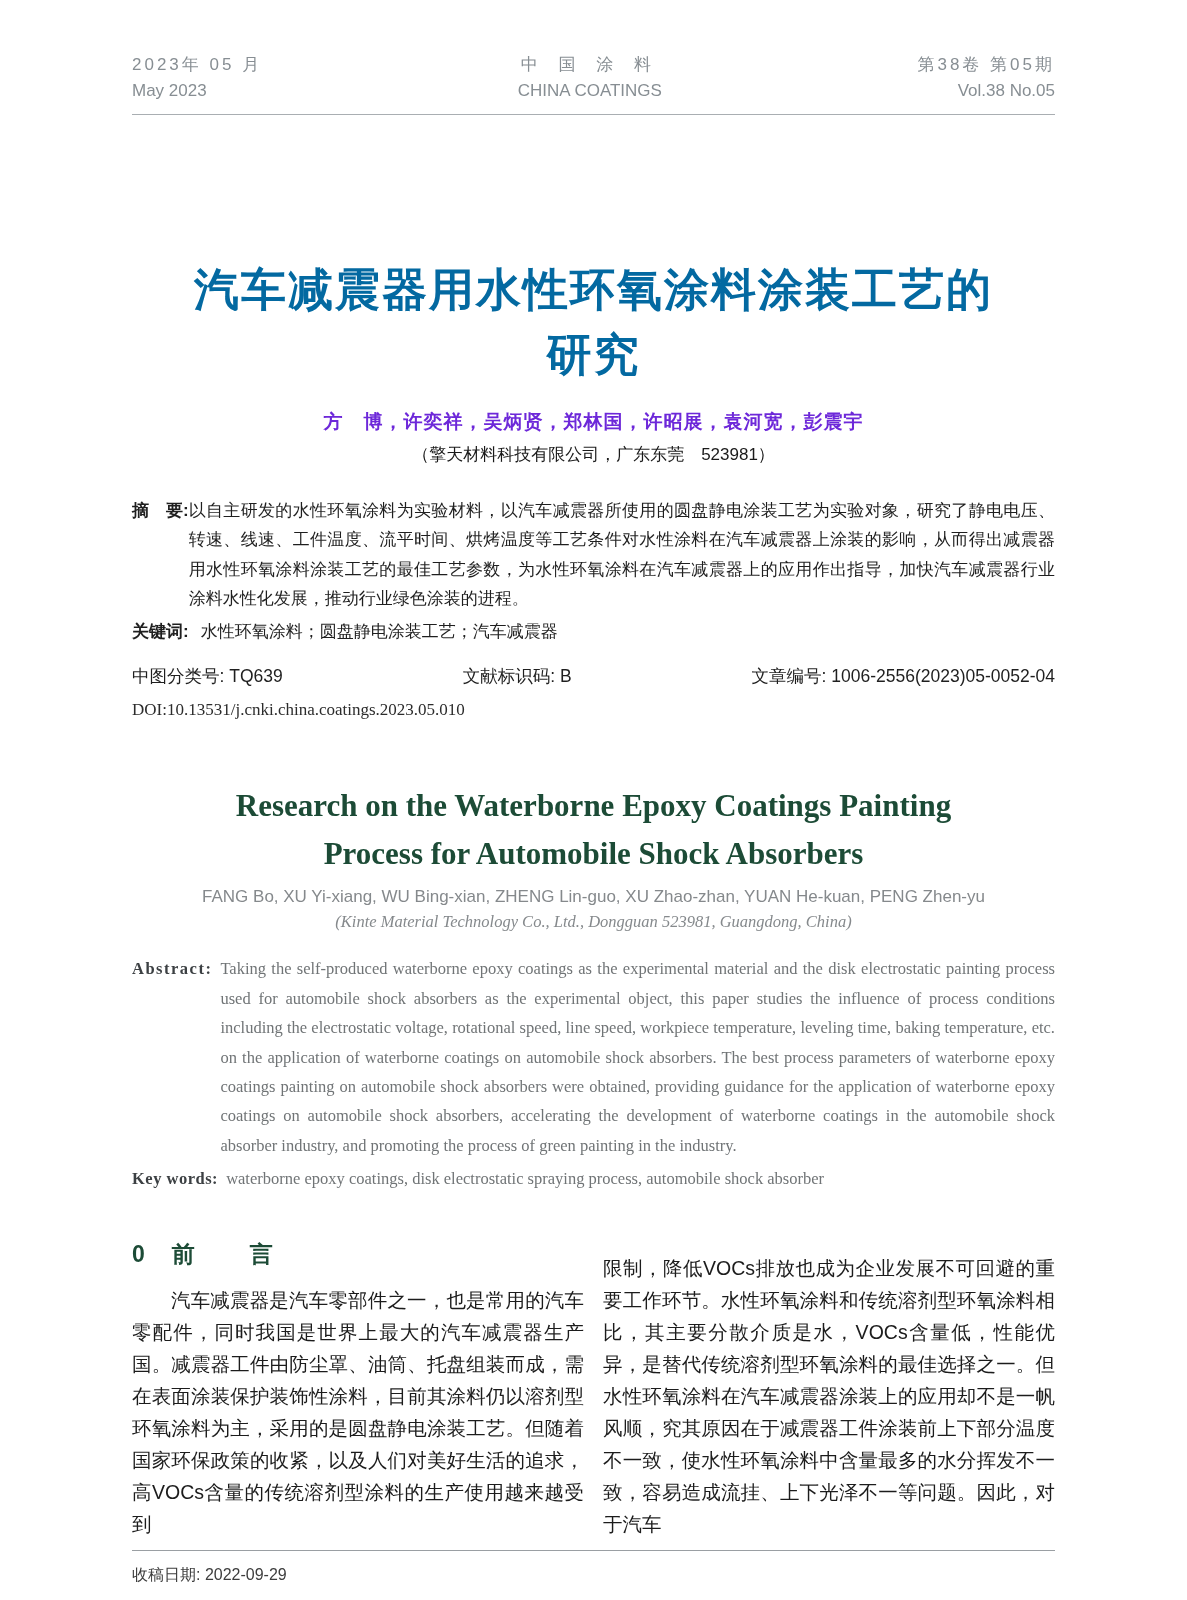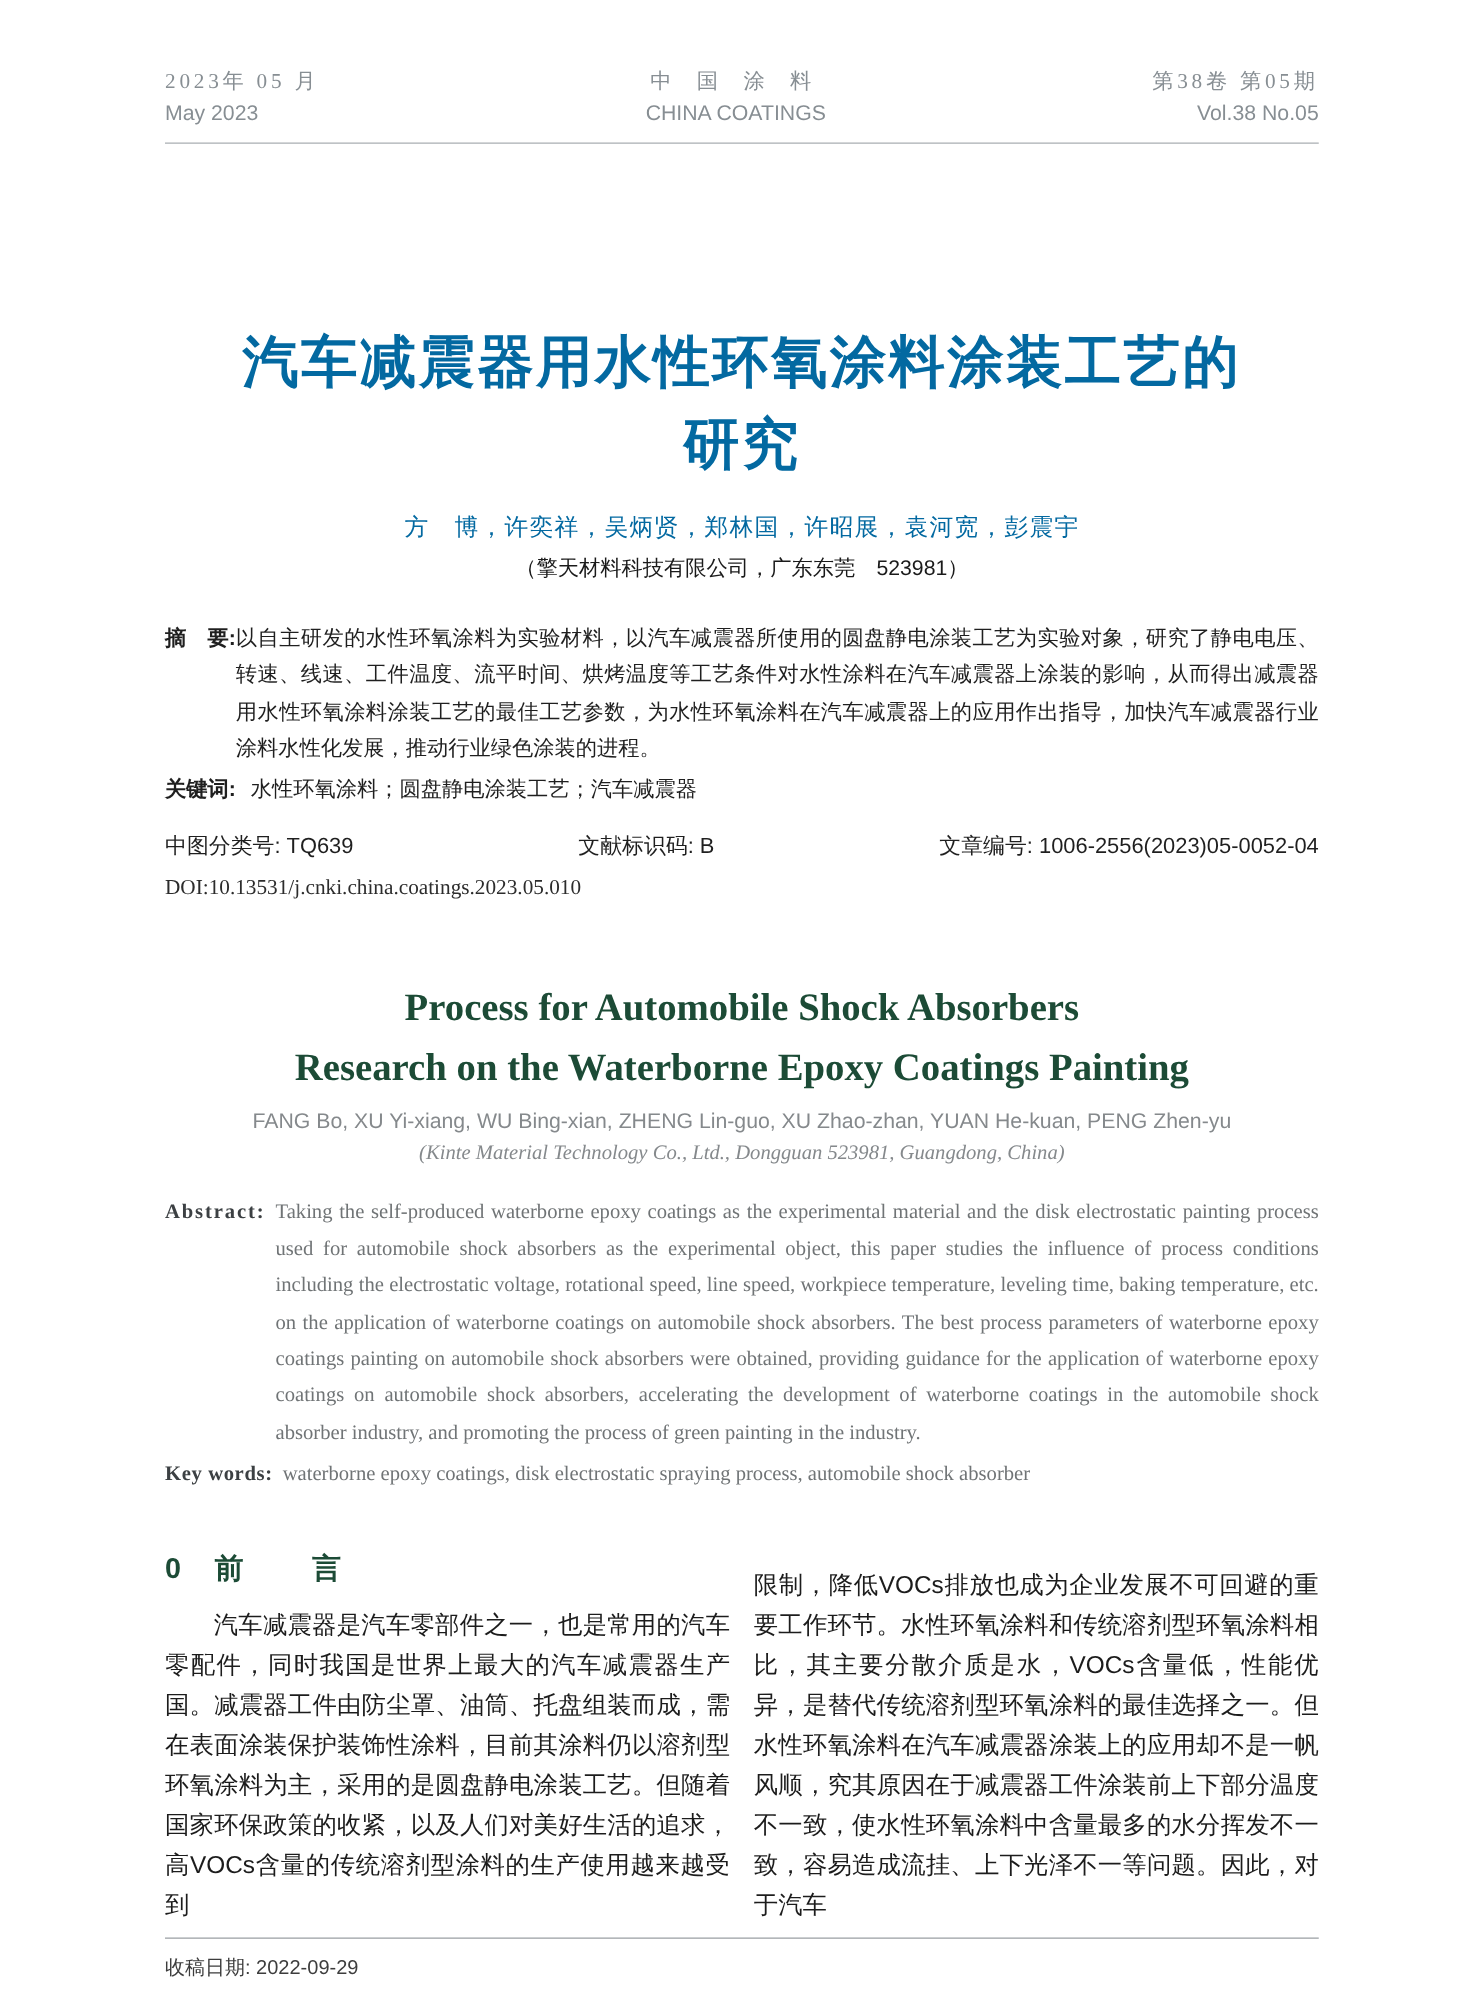--- a/index.html
+++ b/index.html
@@ -21,38 +21,38 @@
     justify-content: space-between;
     align-items: flex-end;
     border-bottom: 1px solid #a9aeb2;
     padding-bottom: 9px;
     color: #878e93;
     font-size: 17px;
     line-height: 1.55;
   }
   .jheader .center { text-align: center; }
   .jheader .right { text-align: right; }
-  .jheader .cn { letter-spacing: 3px; font-family: Liberation Serif, serif; }
+  .jheader .cn { letter-spacing: 3px; }
   .jheader .center .cn { letter-spacing: 8px; }
   
   .title-cn {
     margin-top: 142px;
     text-align: center;
     color: #0369a1;
     font-size: 45px;
     font-weight: 700;
     line-height: 1.45;
     letter-spacing: 2px;
   }
   .authors-cn {
     margin-top: 22px;
     text-align: center;
     font-size: 19px;
-    font-weight: 400;
-    color: #0369a1;
+    font-weight: 700;
+    color: #6d28d9;
     letter-spacing: 1px;
   }
   .affil-cn {
     margin-top: 8px;
     text-align: center;
     font-size: 17px;
     color: #1a1a1a;
   }
   
   .hang {
@@ -200,22 +200,22 @@
 
   <div class="meta-row">
     <span>中图分类号: TQ639</span>
     <span>文献标识码: B</span>
     <span>文章编号: 1006-2556(2023)05-0052-04</span>
   </div>
 
   <div class="doi">DOI:10.13531/j.cnki.china.coatings.2023.05.010</div>
 
   <h2 class="title-en">
+    <div>Research on the Waterborne Epoxy Coatings Painting</div>
     <div>Process for Automobile Shock Absorbers</div>
-    <div>Research on the Waterborne Epoxy Coatings Painting</div>
   </h2>
 
   <div class="authors-en">FANG Bo, XU Yi-xiang, WU Bing-xian, ZHENG Lin-guo, XU Zhao-zhan, YUAN He-kuan, PENG Zhen-yu</div>
   <div class="affil-en">(Kinte Material Technology Co., Ltd., Dongguan 523981, Guangdong, China)</div>
 
   <div class="hang-en abstract-en">
     <span class="lbl">Abstract:</span>
     <span class="txt">Taking the self-produced waterborne epoxy coatings as the experimental material and the disk electrostatic painting process used for automobile shock absorbers as the experimental object, this paper studies the influence of process conditions including the electrostatic voltage, rotational speed, line speed, workpiece temperature, leveling time, baking temperature, etc. on the application of waterborne coatings on automobile shock absorbers. The best process parameters of waterborne epoxy coatings painting on automobile shock absorbers were obtained, providing guidance for the application of waterborne epoxy coatings on automobile shock absorbers, accelerating the development of waterborne coatings in the automobile shock absorber industry, and promoting the process of green painting in the industry.</span>
   </div>
 

